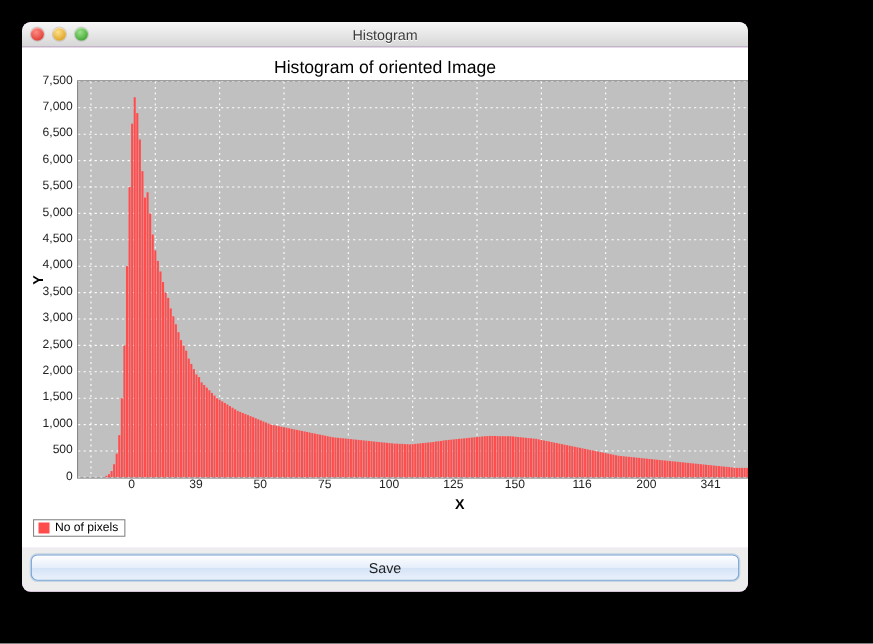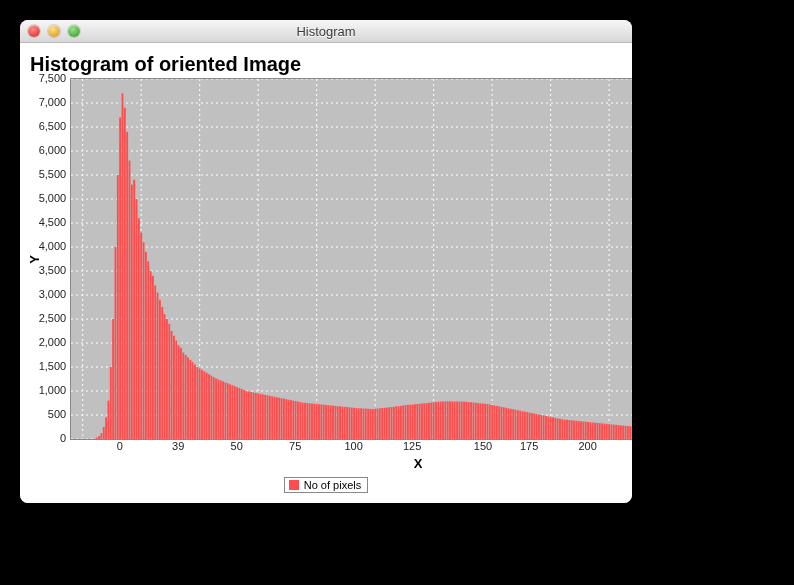--- a/index.html
+++ b/index.html
@@ -1,37 +1,37 @@
 <!DOCTYPE html>
 <html><head>
 <meta charset="utf-8">
 <style>
 body{margin:0;padding:20px;background:#000;font-family:"Lucida Grande","Helvetica Neue",Arial,sans-serif;font-size:12px;color:#000;display:flex;align-items:flex-start;justify-content:flex-start}
-.window{width:612px;background:#f0abfc;border-radius:8px;box-shadow:0 20px 50px rgba(0,0,0,.55);overflow:hidden}
+.window{width:660px;background:#f0abfc;border-radius:8px;box-shadow:0 20px 50px rgba(0,0,0,.55);overflow:hidden}
 .titlebar{height:22px;background:linear-gradient(#f7f7f7,#d7d7d7);border-bottom:1px solid #b9b9b9;display:flex;align-items:center;padding:0 8px;position:relative}
 .traffic{display:flex;gap:8px;align-items:center}
 .light{width:12px;height:12px;border-radius:50%;box-shadow:inset 0 1px 1px rgba(255,255,255,.5),0 0 0 1px rgba(0,0,0,.12)}
 .red{background:radial-gradient(circle at 40% 35%,#ff8a80,#e0443e 70%)}
 .yellow{background:radial-gradient(circle at 40% 35%,#ffe08a,#e0a82e 70%)}
 .green{background:radial-gradient(circle at 40% 35%,#9be28a,#4aab3b 70%)}
 .wtitle{position:absolute;left:0;right:0;text-align:center;font-size:13px;color:#3b3b3b;text-shadow:0 1px 0 #fff}
 .content{padding:8px 10px 10px 10px;background:#fff}
-.chart-title{text-align:left;font-weight:bold;font-size:20px;margin:2px 0 2px 0}
+.chart-title{text-align:center;font-weight:normal;font-size:16px;margin:2px 0 2px 0}
 .plot-wrap{display:flex}
 .ylab-wrap{display:flex;align-items:center;justify-content:center;width:18px}
 .ylab{transform:rotate(-90deg);font-weight:bold;font-size:13px}
 .yaxis{display:flex;flex-direction:column;justify-content:space-between;align-items:flex-end;padding-right:4px;font-size:11px;color:#222;height:360px}
 .ytick{line-height:1;height:0;display:flex;align-items:center}
 .plot{position:relative;width:620px;height:360px;background:#c0c0c0;border:1px solid #888}
 .grid line{stroke:#fff;stroke-width:1;stroke-dasharray:2 3}
 .bars rect{fill:#ff4d4d}
 .xaxis{display:flex;margin-left:78px;width:620px;font-size:11px;color:#222;position:relative;height:14px}
 .xtick{position:absolute;transform:translateX(-50%);top:0}
 .xlab{text-align:center;font-weight:bold;font-size:13px;margin-top:2px;margin-left:78px;width:620px}
-.legend{display:flex;justify-content:center;margin-top:6px}
+.legend{display:flex;margin-top:6px}
 .legend-box{border:1px solid #888;padding:1px 6px 1px 4px;display:flex;align-items:center;gap:5px;font-size:11px;background:#fff}
 .legend-sw{width:10px;height:10px;background:#ff4d4d}
 .btnrow{padding:6px 8px 10px 8px;background:#ededed}
 .save-btn{width:100%;height:24px;border:1px solid #7aa6d6;border-radius:6px;background:linear-gradient(#fdfeff,#e6eefb 50%,#d4e3f7 51%,#eaf1fb);color:#222;font-size:13px;cursor:pointer;box-shadow:0 0 0 1px rgba(120,165,215,.35),inset 0 1px 0 #fff}
 </style>
 </head>
 <body>
 
 <div class="window">
   <div class="titlebar">
@@ -355,29 +355,32 @@
       </div>
     </div>
 
     <div class="xaxis" id="xaxis">
         <div class="xtick" style="left: 11.6981px;">0</div>
         <div class="xtick" style="left: 70.1887px;">39</div>
         <div class="xtick" style="left: 128.679px; text-align: right;">50</div>
         <div class="xtick" style="left: 187.17px;">75</div>
         <div class="xtick" style="left: 245.66px;">100</div>
         <div class="xtick" style="left: 304.151px;">125</div>
-        <div class="xtick" style="left: 375px;">150</div>
-        <div class="xtick" style="left: 421.132px;">175</div>
+        <div class="xtick" style="left: 360px;">150</div>
+        <div class="xtick" style="left: 421.132px;">116</div>
         <div class="xtick" style="left: 479.623px;">200</div>
         <div class="xtick" style="left: 538.113px;">341</div>
         <div class="xtick" style="left: 596.604px; text-align: right;">250</div>
       </div>
     <div class="xlab">X</div>
 
     <div class="legend">
       <div class="legend-box">
         <div class="legend-sw"></div>
         <span>No of pixels</span>
       </div>
     </div>
   </div>
 
+  <div class="btnrow">
+    <button class="save-btn">Save</button>
+  </div>
 </div>
 
 </body></html>

